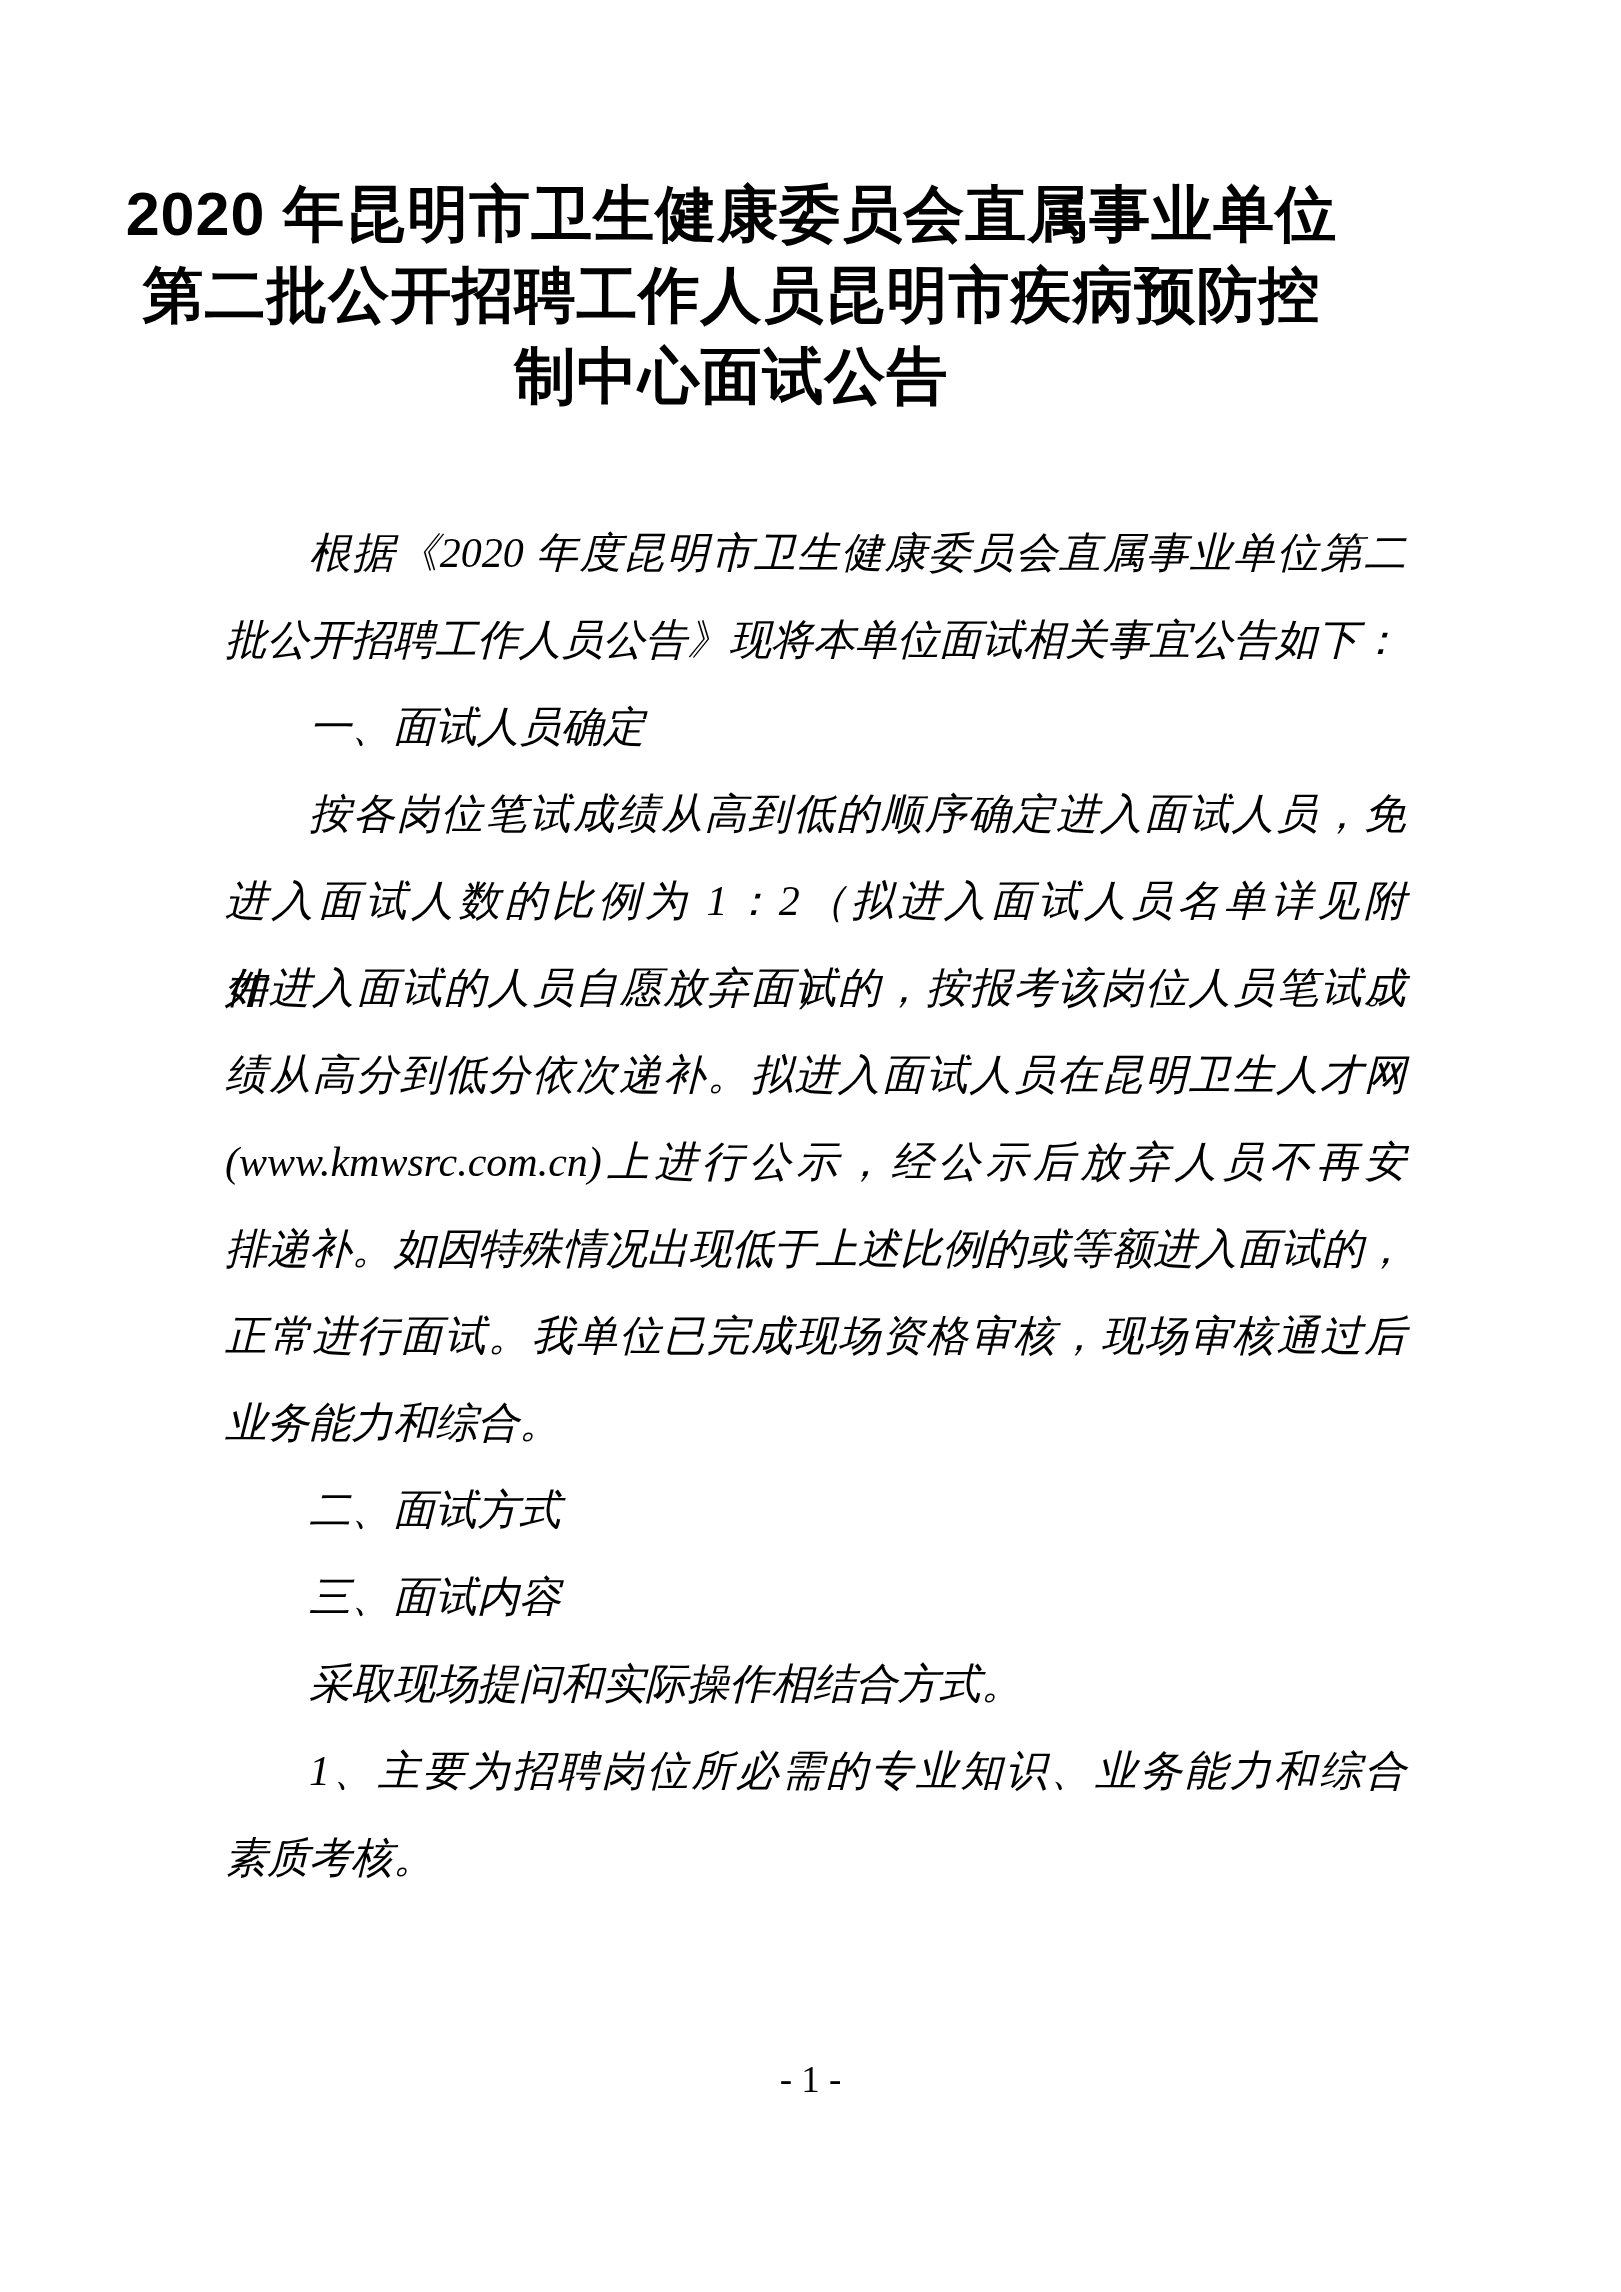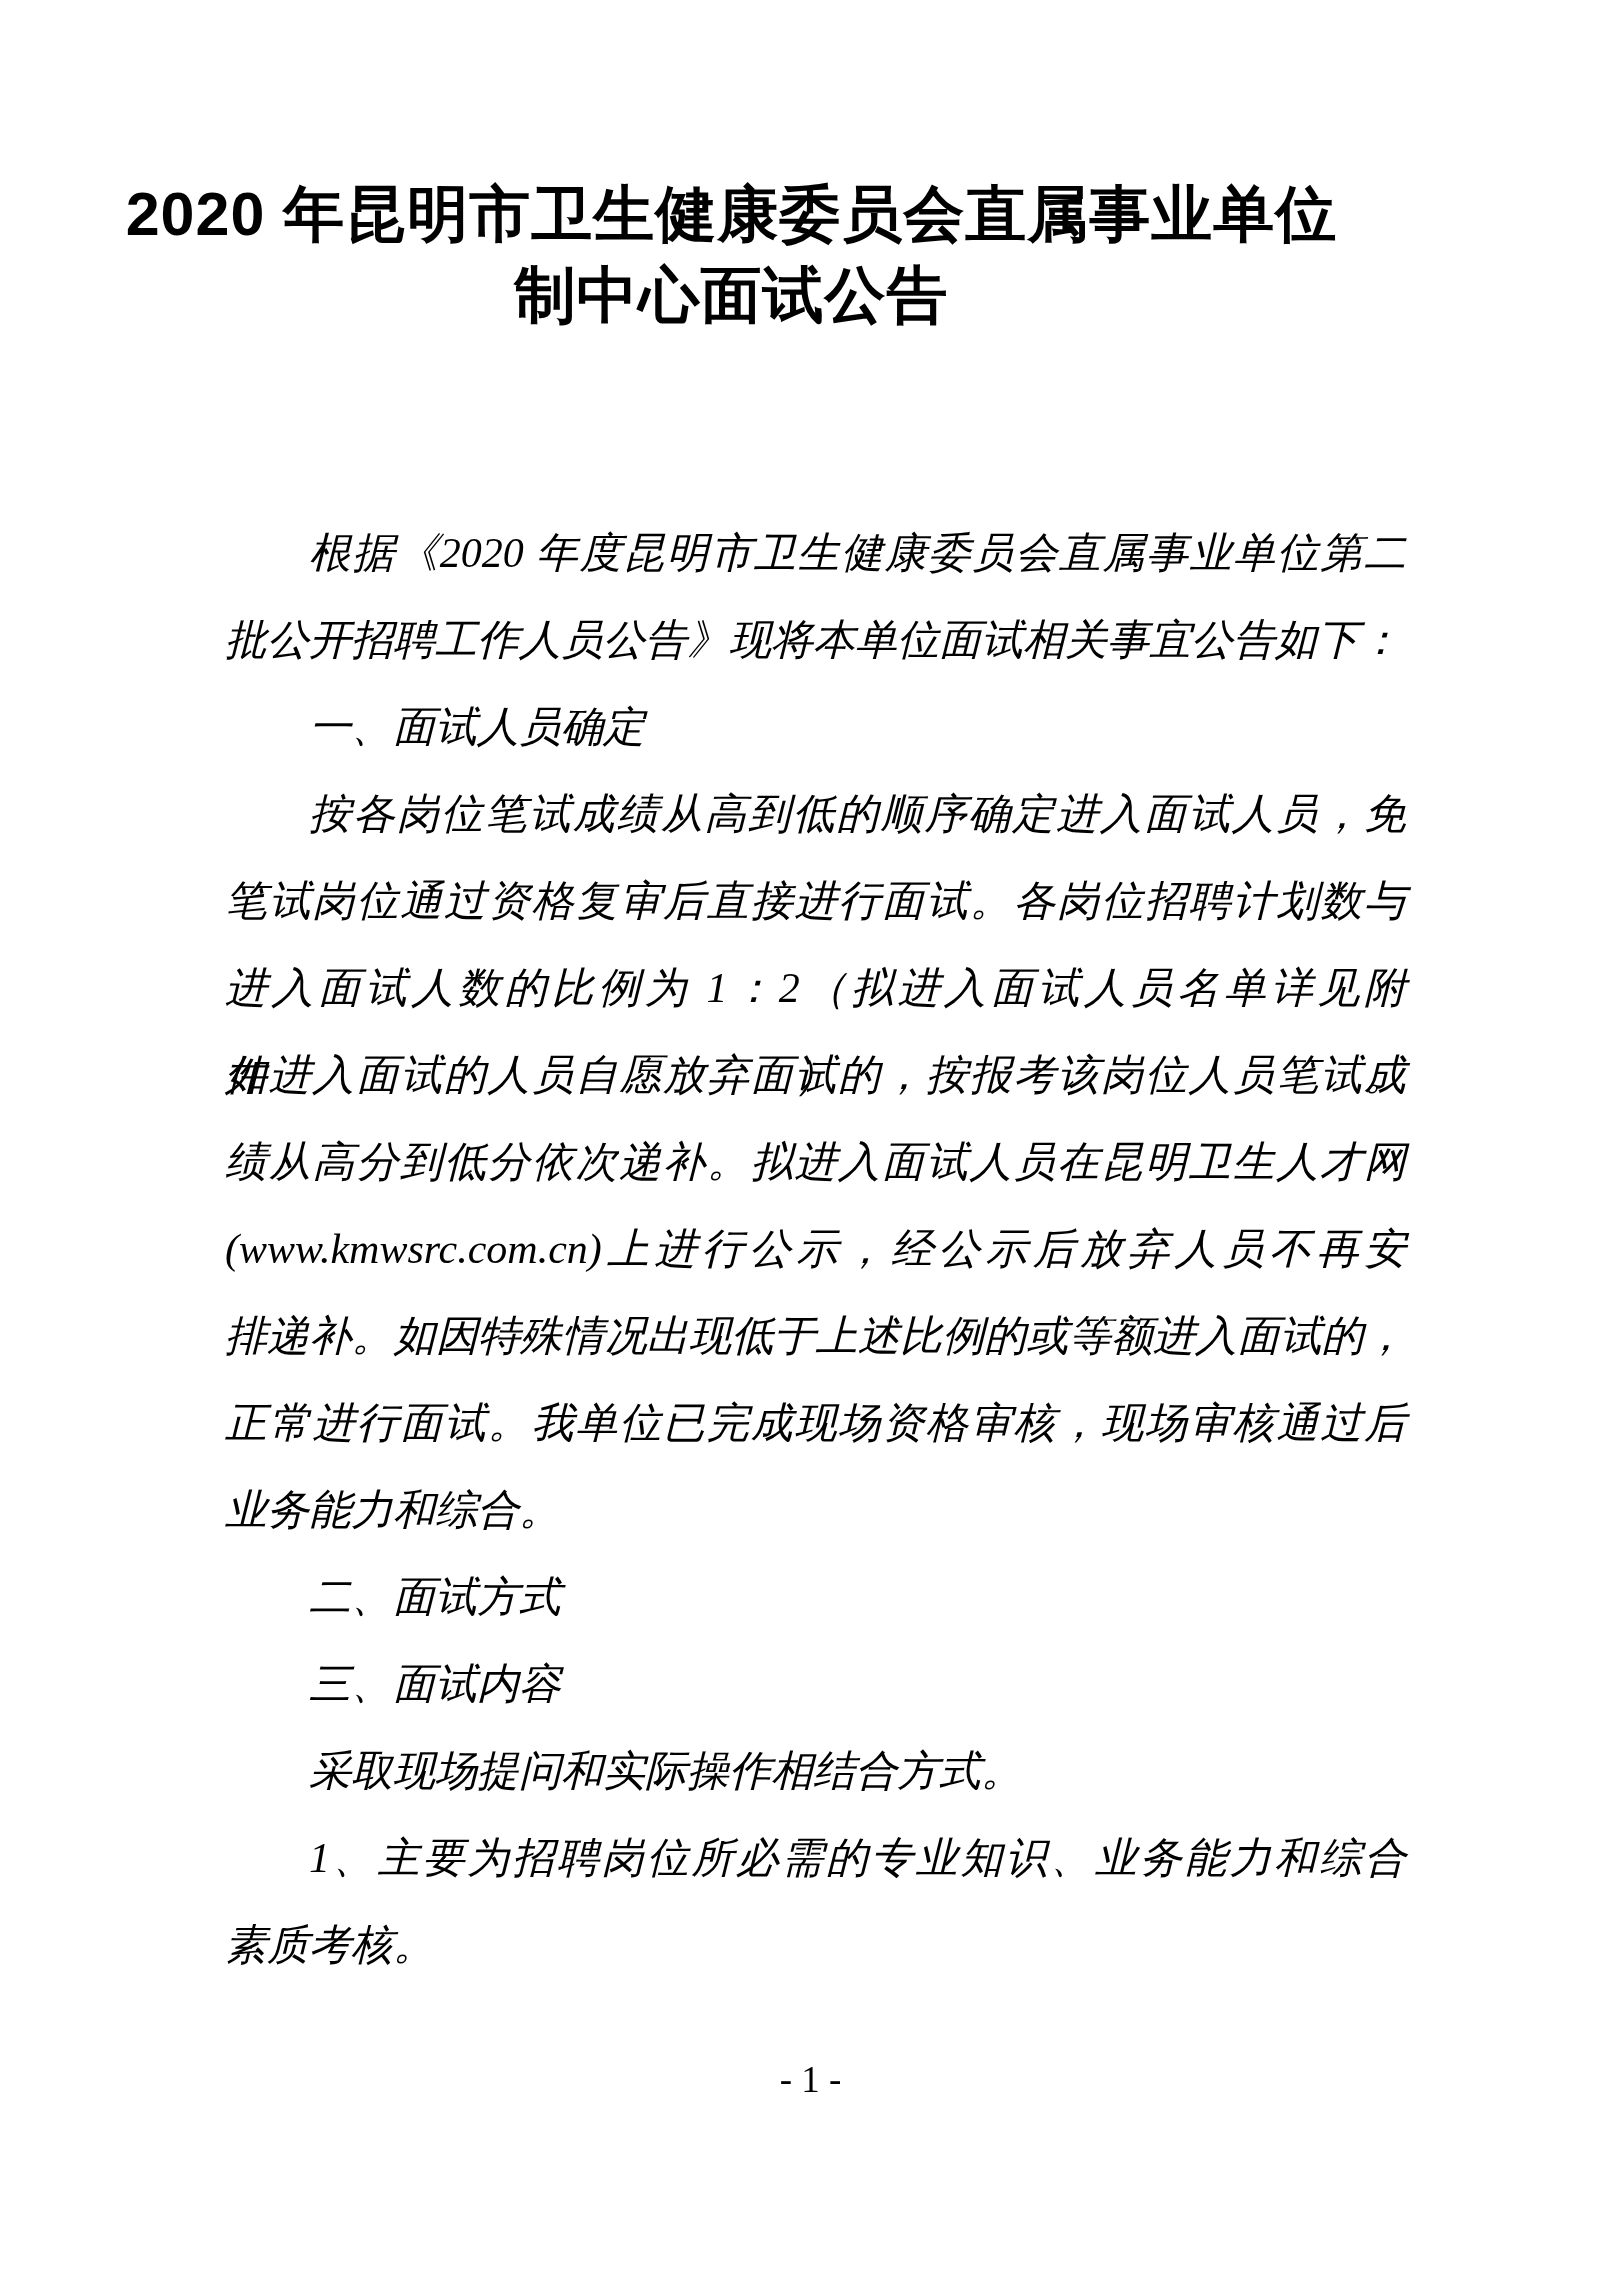--- a/index.html
+++ b/index.html
@@ -55,29 +55,29 @@
     color: #000;
   }
 </style>
 </head>
 <body>
 
 <div class="page">
 
   <div class="title-block">
     <div class="title-line">2020 年昆明市卫生健康委员会直属事业单位</div>
+    <div class="title-line">第二批公开招聘工作人员昆明市疾病预防控</div>
     <div class="title-line">制中心面试公告</div>
   </div>
 
   <div class="body-block">
     <div class="line indent full">根据《2020 年度昆明市卫生健康委员会直属事业单位第二</div>
     <div class="line">批公开招聘工作人员公告》现将本单位面试相关事宜公告如下：</div>
     <div class="line indent">一、面试人员确定</div>
     <div class="line indent full">按各岗位笔试成绩从高到低的顺序确定进入面试人员，免</div>
-    <div class="line full">笔试岗位通过资格复审后直接进行面试。各岗位招聘计划数与</div>
     <div class="line full">进入面试人数的比例为 1：2（拟进入面试人员名单详见附件）。</div>
     <div class="line full">如进入面试的人员自愿放弃面试的，按报考该岗位人员笔试成</div>
     <div class="line full">绩从高分到低分依次递补。拟进入面试人员在昆明卫生人才网</div>
     <div class="line full">(www.kmwsrc.com.cn)上进行公示，经公示后放弃人员不再安</div>
     <div class="line full">排递补。如因特殊情况出现低于上述比例的或等额进入面试的，</div>
     <div class="line full">正常进行面试。我单位已完成现场资格审核，现场审核通过后</div>
     <div class="line">业务能力和综合。</div>
     <div class="line indent">二、面试方式</div>
     <div class="line indent">三、面试内容</div>
     <div class="line indent">采取现场提问和实际操作相结合方式。</div>

